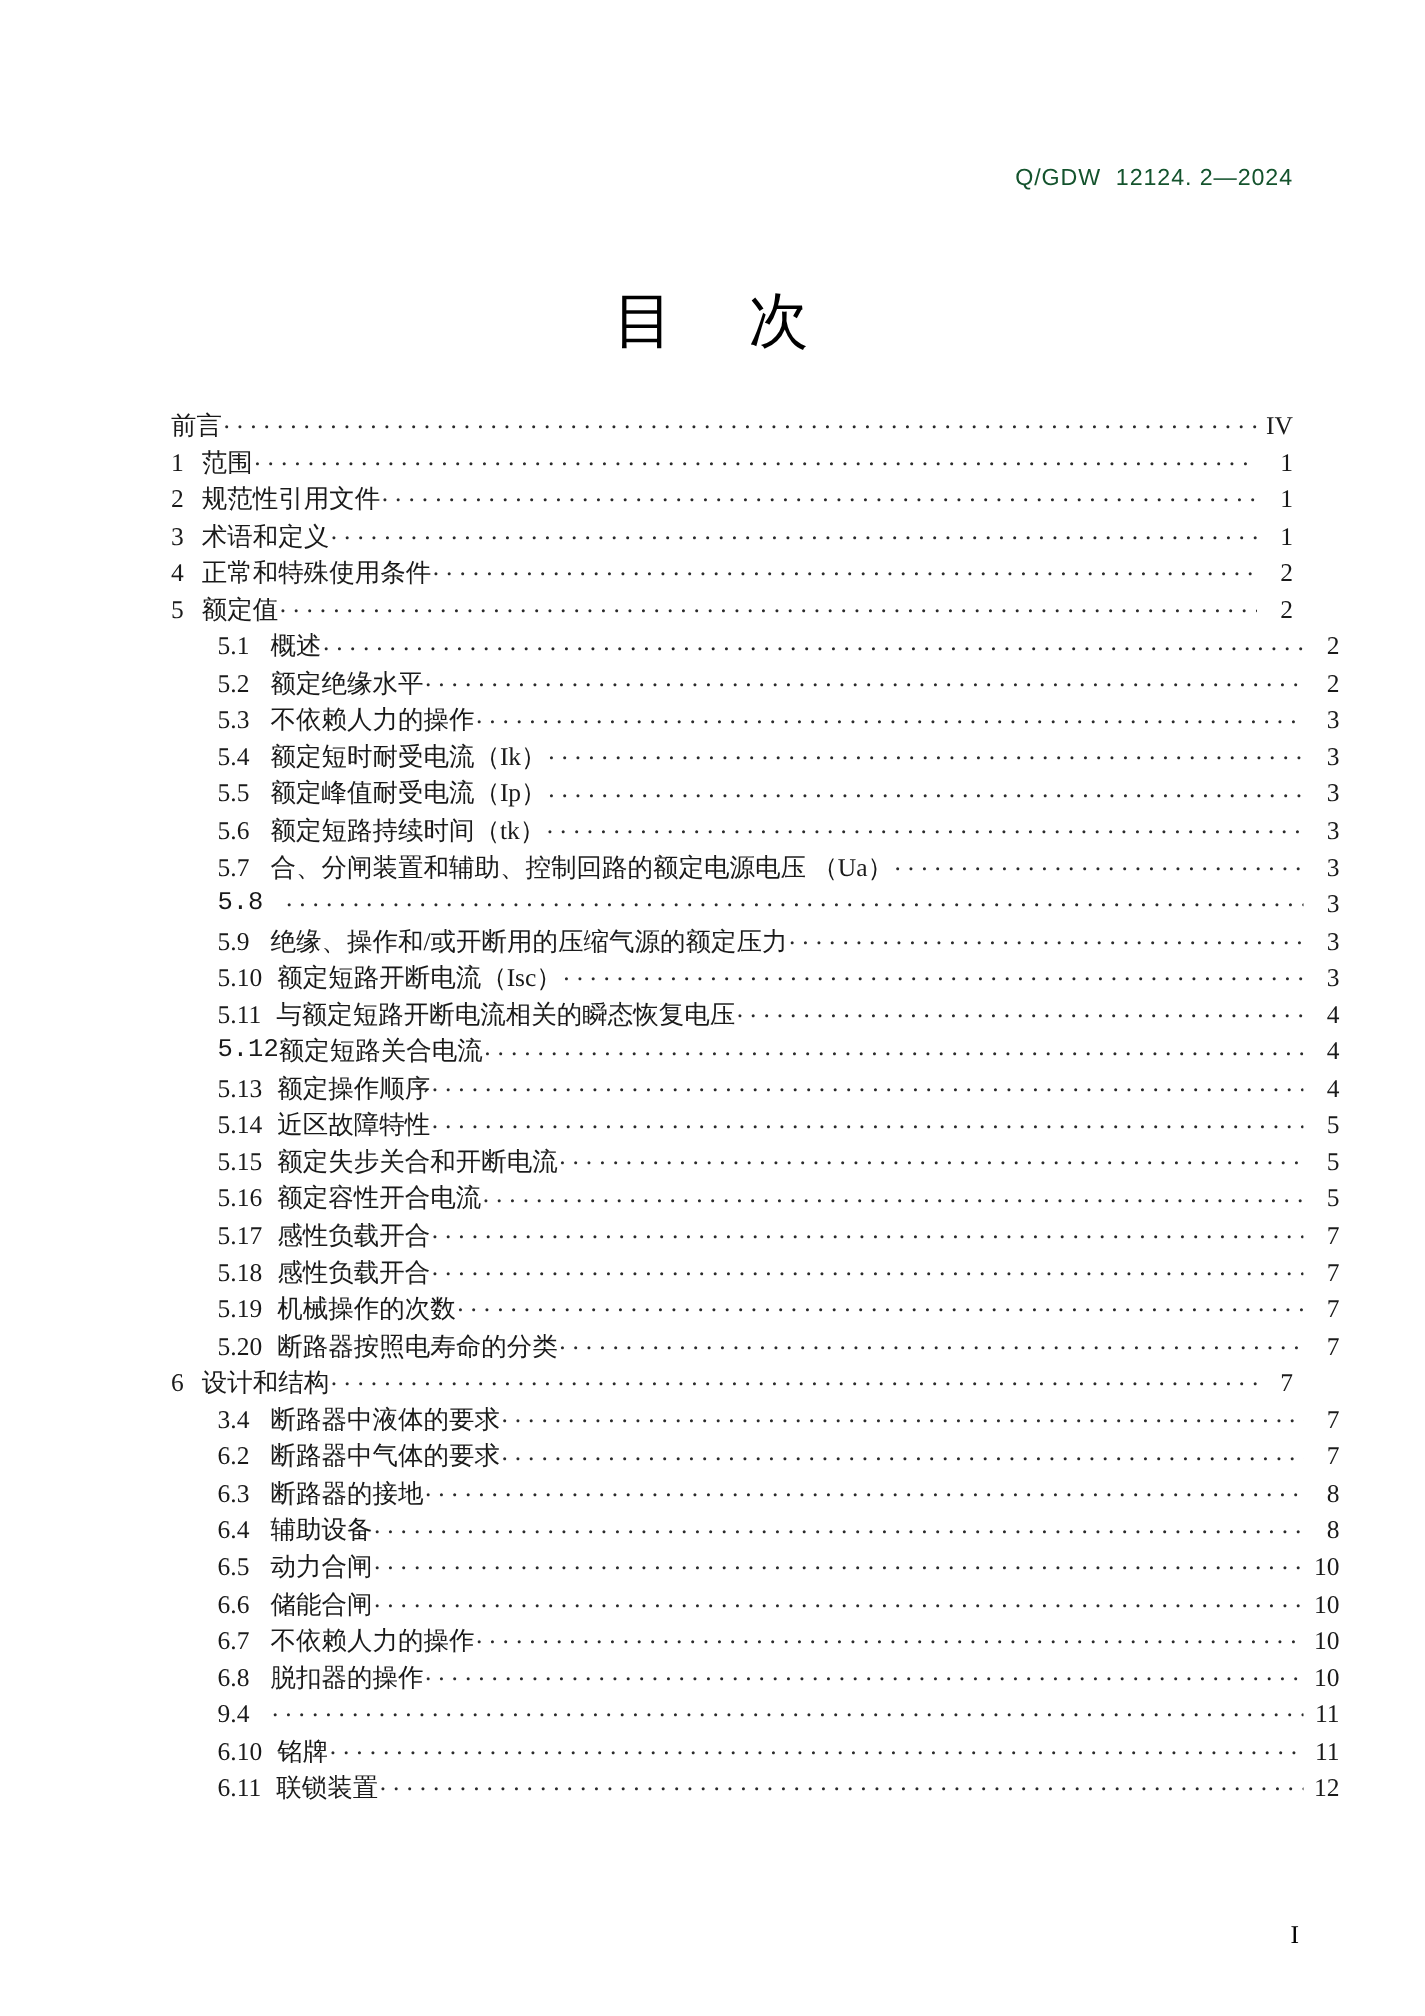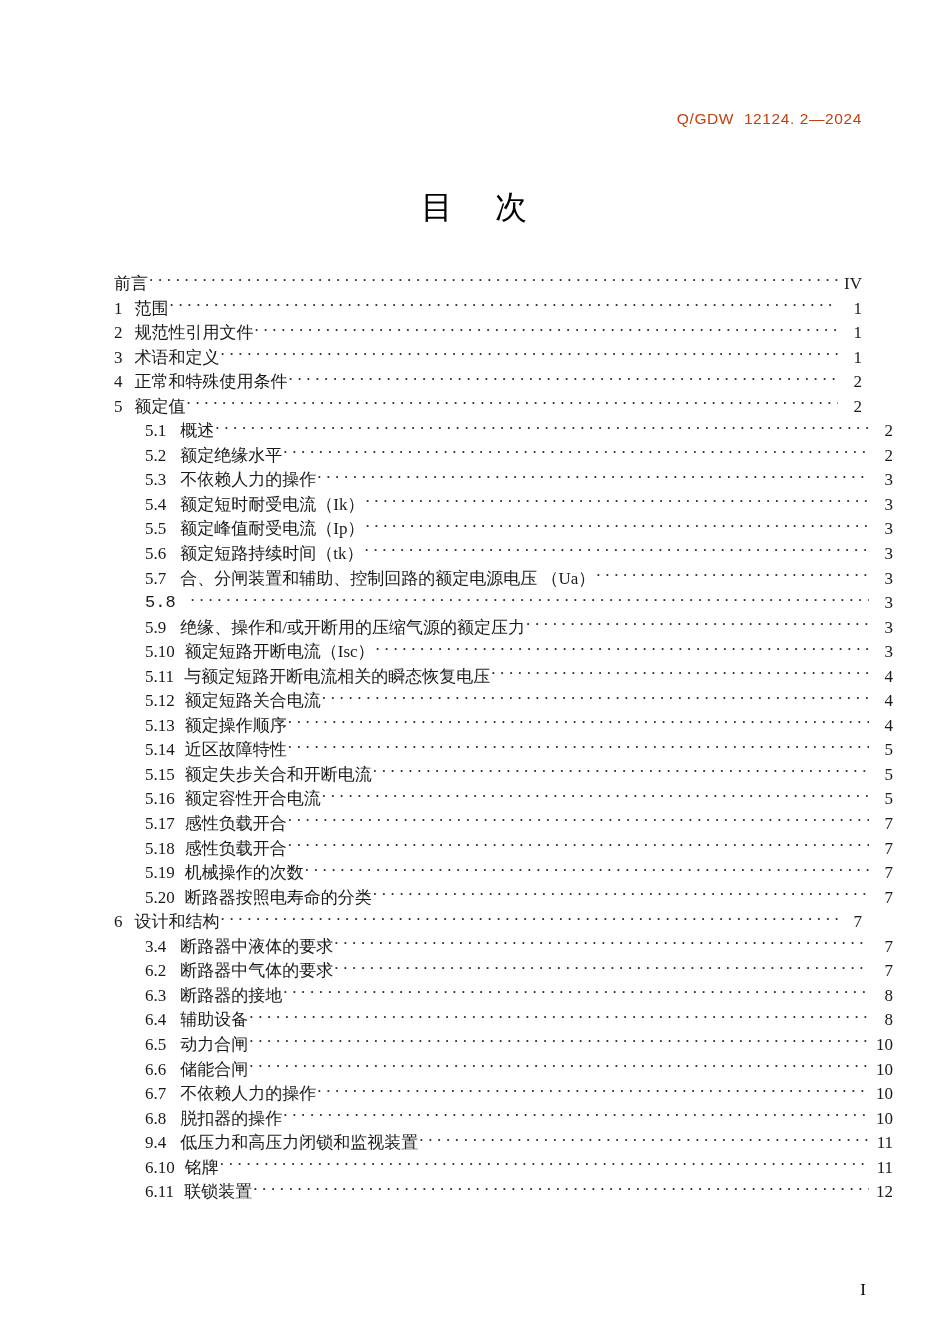--- a/index.html
+++ b/index.html
@@ -26,48 +26,48 @@
   .header {
     position: absolute;
     top: 110px;
     left: 114px;
     right: 88px;
     height: 24px;
     text-align: right;
     font-family: "Liberation Sans", "DejaVu Sans", sans-serif;
     font-size: 15.5px;
     letter-spacing: 0.6px;
-    color: #c2410c;
+    color: #14532d;
     white-space: pre;
   }
 
   
   .doc-title {
     position: absolute;
     top: 186px;
     left: 0;
     width: 100%;
     text-align: center;
-    font-size: 32px;
+    font-size: 40px;
     font-weight: 400;
     letter-spacing: 2px;
     color: #000000;
     white-space: pre;
   }
 
   
   .toc {
     position: absolute;
     top: 272px;
     left: 114px;
     width: 748px;
   }
   .toc-row {
     display: flex;
-    align-items: flex-start;
+    align-items: center;
     width: 100%;
     height: 24.55px;
     font-size: 17px;
     line-height: 24.55px;
     color: #1a1a1a;
     white-space: pre;
     overflow: hidden;
   }
   .toc-row.lvl2 { padding-left: 31px; }
 
@@ -141,38 +141,38 @@
       <div class="toc-row lvl2"><span class="toc-num" style="margin-right: 14px;">5.2</span><span class="toc-title">额定绝缘水平</span><span class="toc-leader"></span><span class="toc-page">2</span></div>
       <div class="toc-row lvl2"><span class="toc-num" style="margin-right: 14px;">5.3</span><span class="toc-title">不依赖人力的操作</span><span class="toc-leader"></span><span class="toc-page">3</span></div>
       <div class="toc-row lvl2"><span class="toc-num" style="margin-right: 14px;">5.4</span><span class="toc-title">额定短时耐受电流（Ik）</span><span class="toc-leader"></span><span class="toc-page">3</span></div>
       <div class="toc-row lvl2"><span class="toc-num" style="margin-right: 14px;">5.5</span><span class="toc-title">额定峰值耐受电流（Ip）</span><span class="toc-leader"></span><span class="toc-page">3</span></div>
       <div class="toc-row lvl2"><span class="toc-num" style="margin-right: 14px;">5.6</span><span class="toc-title">额定短路持续时间（tk）</span><span class="toc-leader"></span><span class="toc-page">3</span></div>
       <div class="toc-row lvl2"><span class="toc-num" style="margin-right: 14px;">5.7</span><span class="toc-title">合、分闸装置和辅助、控制回路的额定电源电压 （Ua）</span><span class="toc-leader"></span><span class="toc-page">3</span></div>
       <div class="toc-row lvl2"><span class="toc-num" style="margin-right: 14px; font-family: Liberation Mono, monospace;">5.8</span><span class="toc-leader"></span><span class="toc-page">3</span></div>
       <div class="toc-row lvl2"><span class="toc-num" style="margin-right: 14px;">5.9</span><span class="toc-title">绝缘、操作和/或开断用的压缩气源的额定压力</span><span class="toc-leader"></span><span class="toc-page">3</span></div>
       <div class="toc-row lvl2"><span class="toc-num" style="margin-right: 10px;">5.10</span><span class="toc-title">额定短路开断电流（Isc）</span><span class="toc-leader"></span><span class="toc-page">3</span></div>
       <div class="toc-row lvl2"><span class="toc-num" style="margin-right: 10px;">5.11</span><span class="toc-title">与额定短路开断电流相关的瞬态恢复电压</span><span class="toc-leader"></span><span class="toc-page">4</span></div>
-      <div class="toc-row lvl2"><span class="toc-num" style="margin-right: 10px;">5.12</span><span class="toc-title">额定短路关合电流</span><span class="toc-leader"></span><span class="toc-page">4</span></div>
+      <div class="toc-row lvl2"><span class="toc-num" style="margin-right: 0; font-family: Liberation Mono, monospace;">5.12</span><span class="toc-title">额定短路关合电流</span><span class="toc-leader"></span><span class="toc-page">4</span></div>
       <div class="toc-row lvl2"><span class="toc-num" style="margin-right: 10px;">5.13</span><span class="toc-title">额定操作顺序</span><span class="toc-leader"></span><span class="toc-page">4</span></div>
       <div class="toc-row lvl2"><span class="toc-num" style="margin-right: 10px;">5.14</span><span class="toc-title">近区故障特性</span><span class="toc-leader"></span><span class="toc-page">5</span></div>
       <div class="toc-row lvl2"><span class="toc-num" style="margin-right: 10px;">5.15</span><span class="toc-title">额定失步关合和开断电流</span><span class="toc-leader"></span><span class="toc-page">5</span></div>
       <div class="toc-row lvl2"><span class="toc-num" style="margin-right: 10px;">5.16</span><span class="toc-title">额定容性开合电流</span><span class="toc-leader"></span><span class="toc-page">5</span></div>
       <div class="toc-row lvl2"><span class="toc-num" style="margin-right: 10px;">5.17</span><span class="toc-title">感性负载开合</span><span class="toc-leader"></span><span class="toc-page">7</span></div>
       <div class="toc-row lvl2"><span class="toc-num" style="margin-right: 10px;">5.18</span><span class="toc-title">感性负载开合</span><span class="toc-leader"></span><span class="toc-page">7</span></div>
       <div class="toc-row lvl2"><span class="toc-num" style="margin-right: 10px;">5.19</span><span class="toc-title">机械操作的次数</span><span class="toc-leader"></span><span class="toc-page">7</span></div>
       <div class="toc-row lvl2"><span class="toc-num" style="margin-right: 10px;">5.20</span><span class="toc-title">断路器按照电寿命的分类</span><span class="toc-leader"></span><span class="toc-page">7</span></div>
       <div class="toc-row lvl1"><span class="toc-num" style="margin-right: 12px;">6</span><span class="toc-title">设计和结构</span><span class="toc-leader"></span><span class="toc-page">7</span></div>
       <div class="toc-row lvl2"><span class="toc-num" style="margin-right: 14px;">3.4</span><span class="toc-title">断路器中液体的要求</span><span class="toc-leader"></span><span class="toc-page">7</span></div>
       <div class="toc-row lvl2"><span class="toc-num" style="margin-right: 14px;">6.2</span><span class="toc-title">断路器中气体的要求</span><span class="toc-leader"></span><span class="toc-page">7</span></div>
       <div class="toc-row lvl2"><span class="toc-num" style="margin-right: 14px;">6.3</span><span class="toc-title">断路器的接地</span><span class="toc-leader"></span><span class="toc-page">8</span></div>
       <div class="toc-row lvl2"><span class="toc-num" style="margin-right: 14px;">6.4</span><span class="toc-title">辅助设备</span><span class="toc-leader"></span><span class="toc-page">8</span></div>
       <div class="toc-row lvl2"><span class="toc-num" style="margin-right: 14px;">6.5</span><span class="toc-title">动力合闸</span><span class="toc-leader"></span><span class="toc-page">10</span></div>
       <div class="toc-row lvl2"><span class="toc-num" style="margin-right: 14px;">6.6</span><span class="toc-title">储能合闸</span><span class="toc-leader"></span><span class="toc-page">10</span></div>
       <div class="toc-row lvl2"><span class="toc-num" style="margin-right: 14px;">6.7</span><span class="toc-title">不依赖人力的操作</span><span class="toc-leader"></span><span class="toc-page">10</span></div>
       <div class="toc-row lvl2"><span class="toc-num" style="margin-right: 14px;">6.8</span><span class="toc-title">脱扣器的操作</span><span class="toc-leader"></span><span class="toc-page">10</span></div>
-      <div class="toc-row lvl2"><span class="toc-num" style="margin-right: 14px;">9.4</span><span class="toc-title">低压力和高压力闭锁和监视装置</span><span class="toc-leader"></span><span class="toc-page">11</span></div>
+      <div class="toc-row lvl2"><span class="toc-num" style="margin-right: 14px;">9.4</span><span class="toc-leader"></span><span class="toc-page">11</span></div>
       <div class="toc-row lvl2"><span class="toc-num" style="margin-right: 10px;">6.10</span><span class="toc-title">铭牌</span><span class="toc-leader"></span><span class="toc-page">11</span></div>
       <div class="toc-row lvl2"><span class="toc-num" style="margin-right: 10px;">6.11</span><span class="toc-title">联锁装置</span><span class="toc-leader"></span><span class="toc-page">12</span></div>
     </div>
 
   <div class="footer">I</div>
 
 </div>
 
 </body></html>

